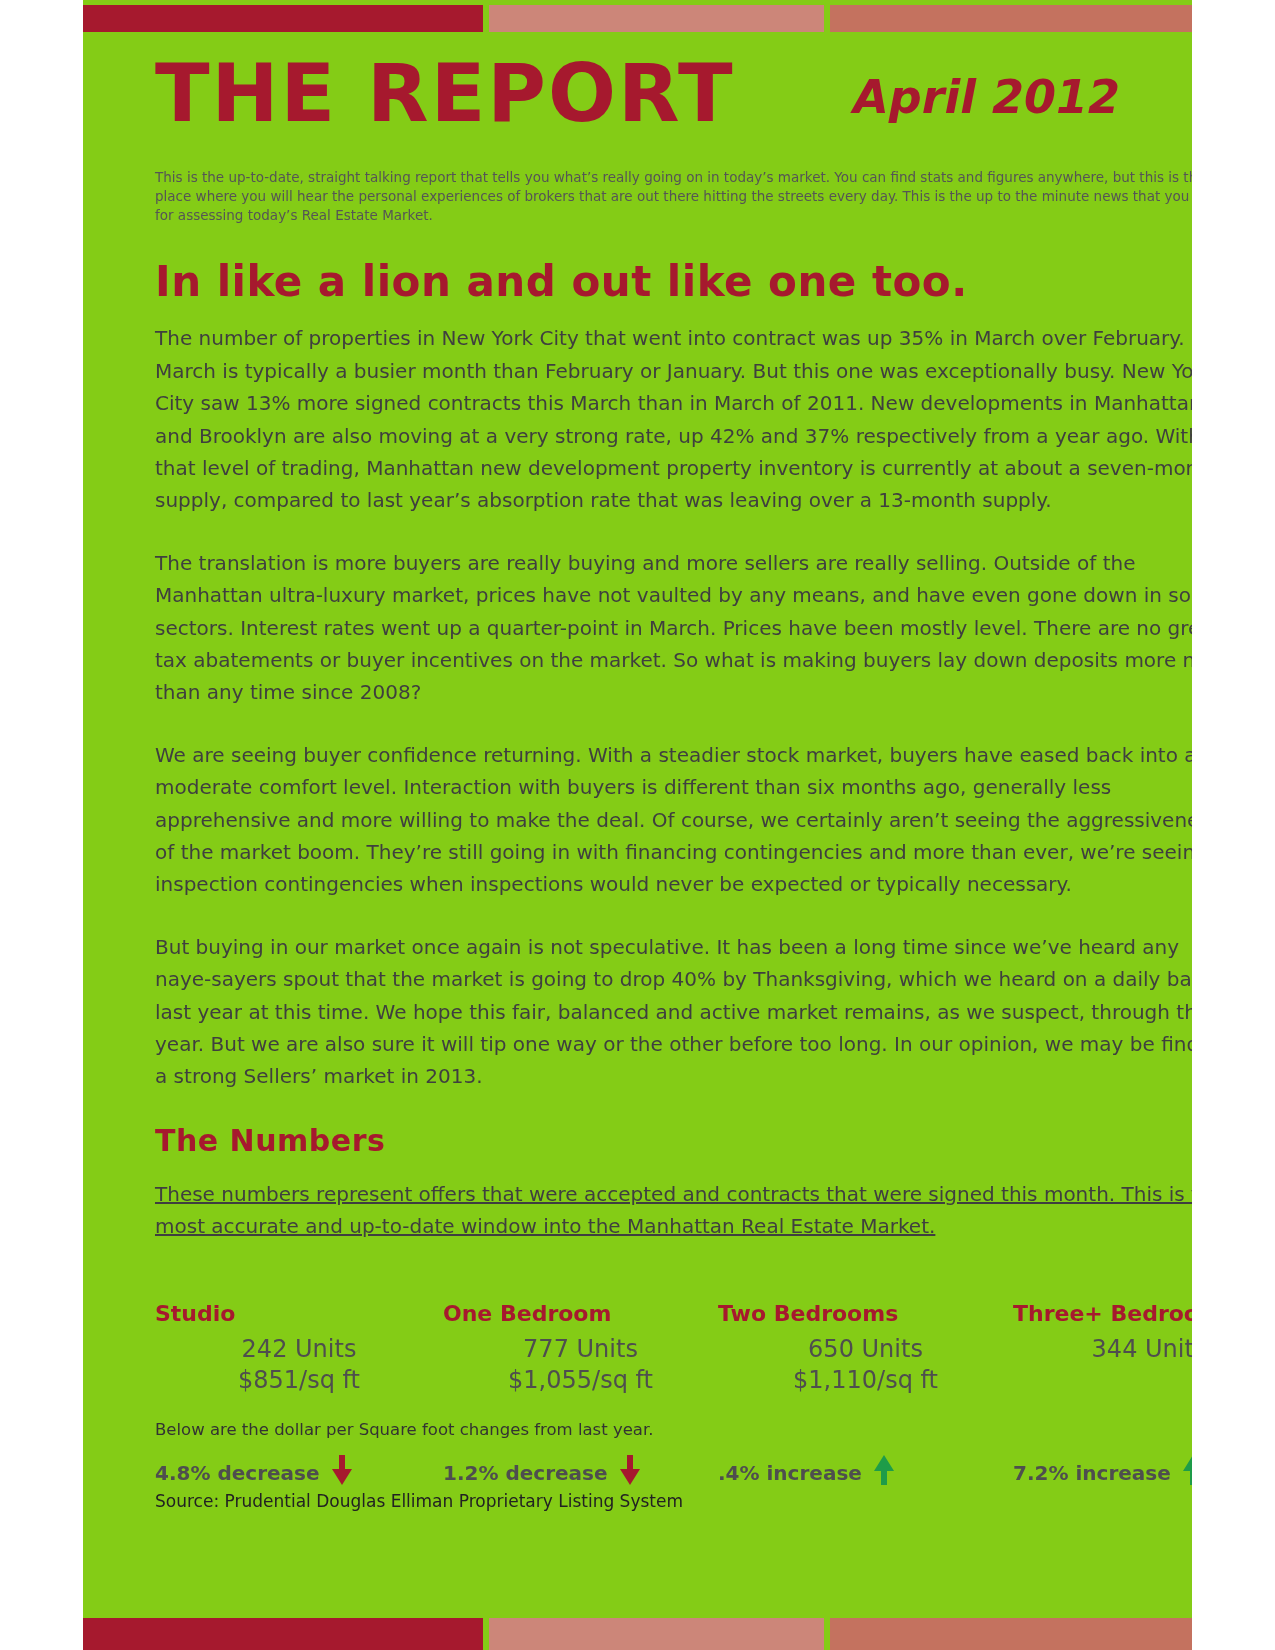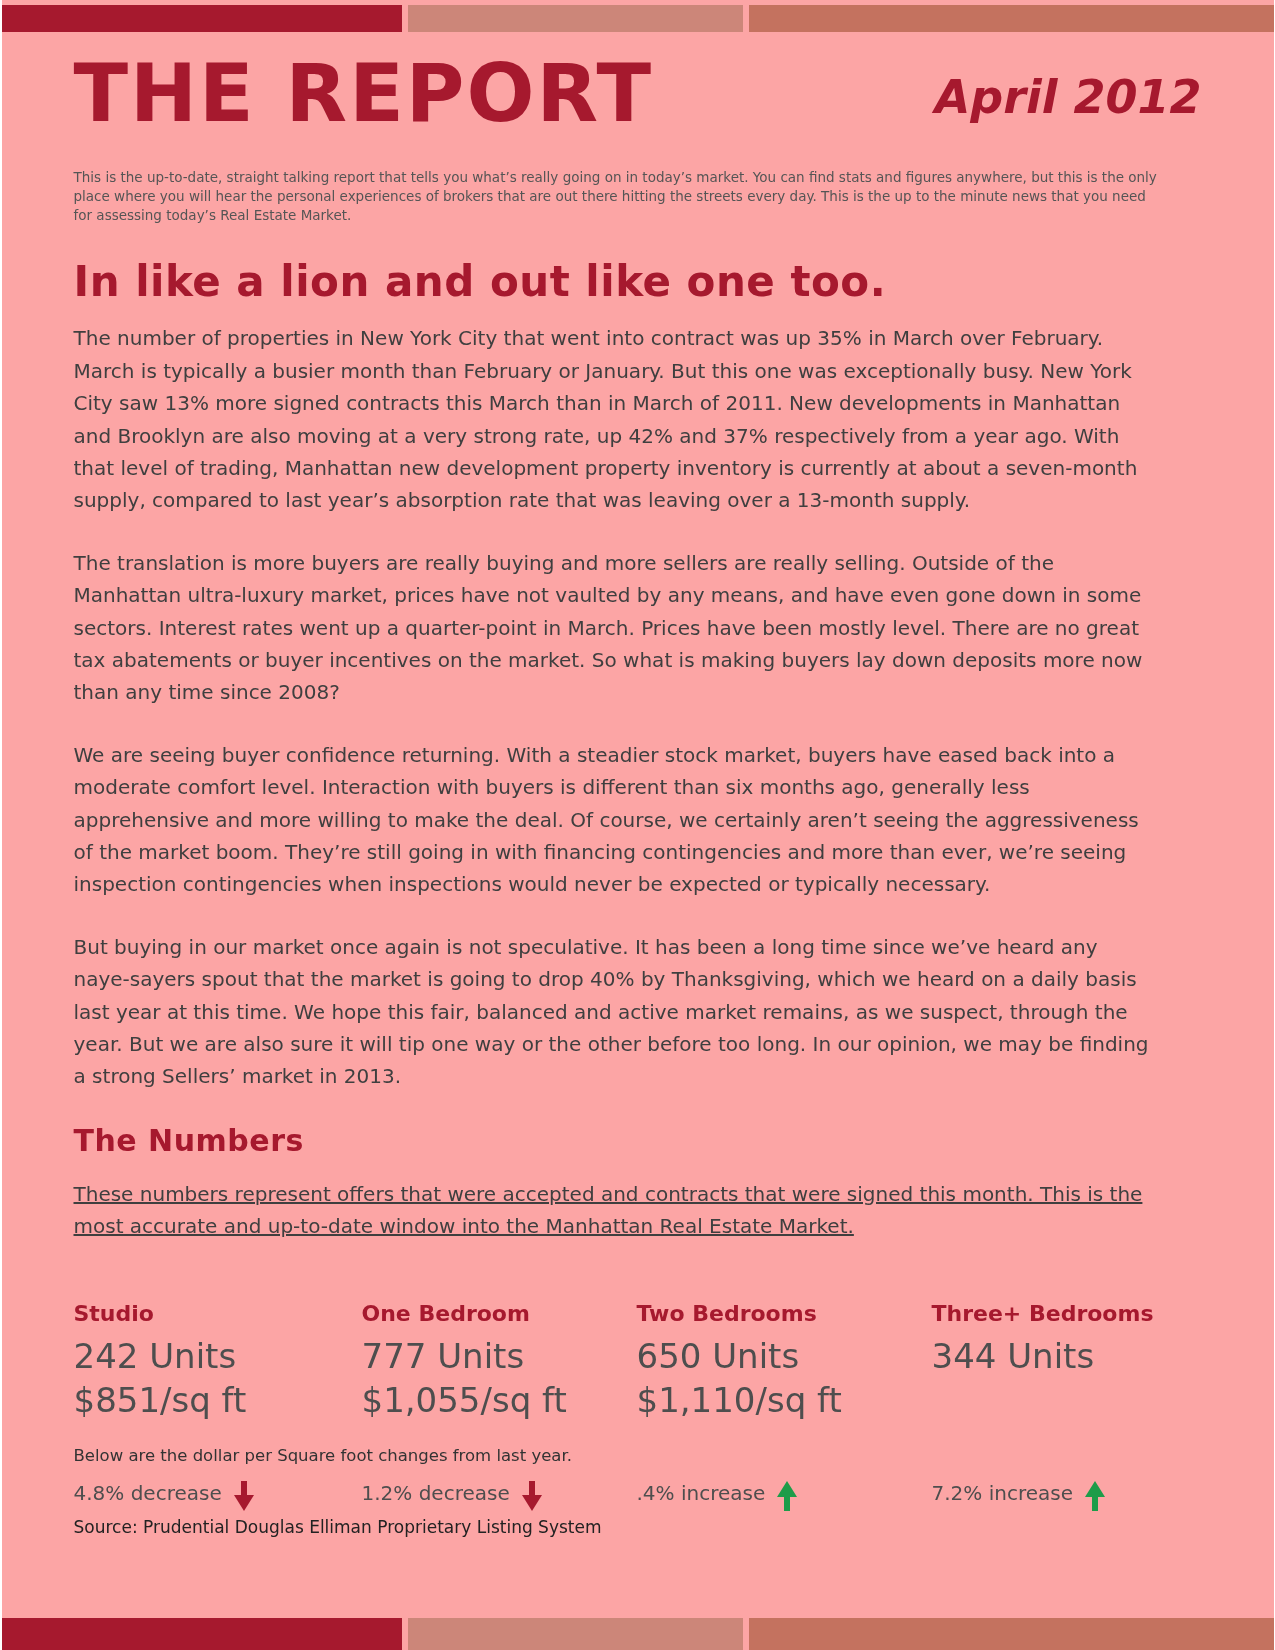--- a/index.html
+++ b/index.html
@@ -1,21 +1,21 @@
 <!DOCTYPE html>
 <html><head>
 <meta charset="utf-8">
 <style>
   * { margin:0; padding:0; box-sizing:border-box; }
   html,body { background:#ffffff; }
   .page {
     position:relative;
-    width:1272px; height:1650px;
+    width:1109px; height:1650px;
     margin:0 auto;
-    background:#fca5a5;
+    background:#84cc16;
     font-family:"DejaVu Sans", sans-serif;
     color:#3f3f3f;
     overflow:hidden;
   }
   .bar { display:flex; gap:6px; height:27px; width:100%; }
   .bar-top { margin-top:5px; }
   .bar-bottom { position:absolute; left:0; right:0; bottom:0; height:32px; }
   .seg-1 { width:400px; background:#a6192e; }
   .seg-2 { width:335px; background:#cc8679; }
   .seg-3 { flex:1; background:#c4725f; }
@@ -57,24 +57,24 @@
     font-size:20px; line-height:1.6; color:#3f3f3f;
     margin-bottom:28px;
     text-decoration:underline;
   }
   .stats-grid, .changes-grid {
     display:grid;
     grid-template-columns:288px 275px 295px 1fr;
     width:1130px;
   }
   .stat-label { font-size:22px; font-weight:bold; color:#a6192e; margin-bottom:8px;margin-top:31px; }
-  .stat-units, .stat-price { font-size:34px; color:#4e4e4e; line-height:1.3; }
+  .stat-units, .stat-price { font-size:24px; color:#4e4e4e; line-height:1.3;text-align:center; }
   .note-text { margin:24px 0 16px; font-size:16.5px; color:#333333; }
   .changes-grid { align-items:center; margin-bottom:6px; }
-  .change-item { display:flex; align-items:flex-start; gap:12px; font-size:20px; color:#4e4e4e; }
+  .change-item { display:flex; align-items:flex-end; gap:12px; font-size:20px; color:#4e4e4e;font-weight:bold; }
   .arrow-svg { display:block; }
   .source-line { font-size:17px; color:#222222; }
 </style>
 </head>
 <body>
 
 <div class="page">
 
   <div class="bar bar-top">
     <div class="seg-1"></div>

